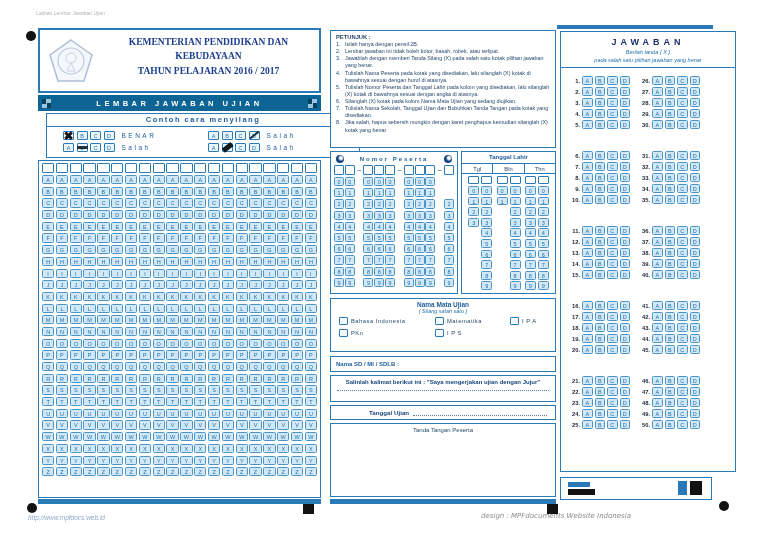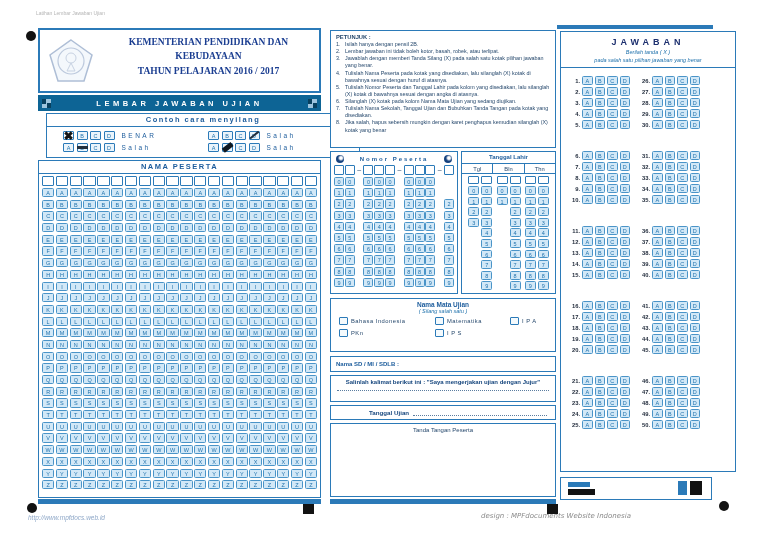--- a/index.html
+++ b/index.html
@@ -244,21 +244,20 @@
             <span class="ebox">
               <span class="el">D</span>
             </span>
           </span>
           <span class="ex-label">Salah</span>
         </div>
       </div>
   </div>
 
   <div class="abs fbox" id="nama-box">
-    <div class="box-title">NAMA PESERTA</div>
     <div id="nama-write" style="grid-template-columns: repeat(20, 1fr);">
         <span class="wbox"></span>
         <span class="wbox"></span>
         <span class="wbox"></span>
         <span class="wbox"></span>
         <span class="wbox"></span>
         <span class="wbox"></span>
         <span class="wbox"></span>
         <span class="wbox"></span>
         <span class="wbox"></span>

